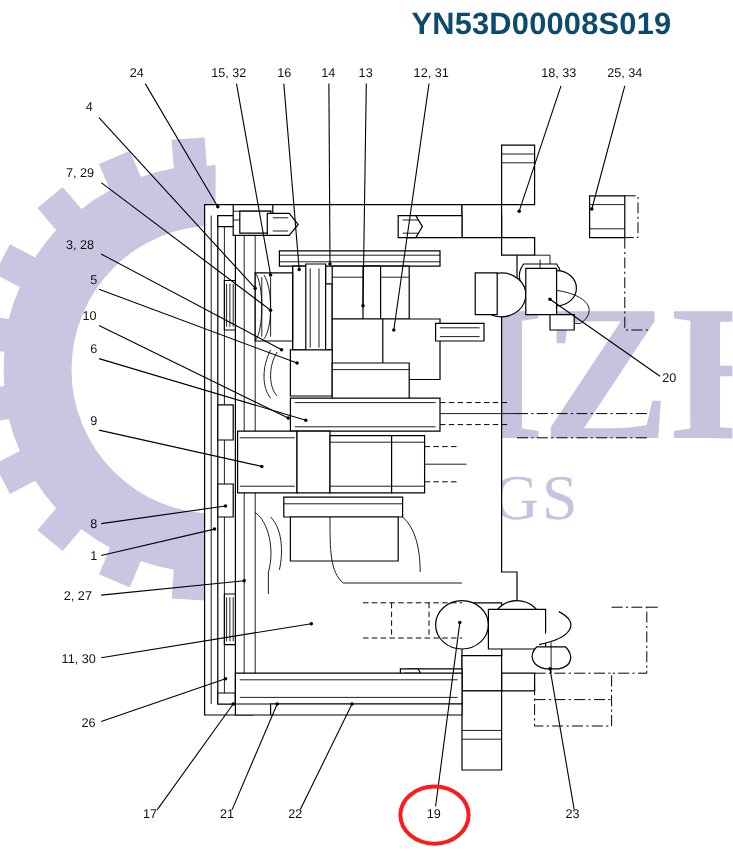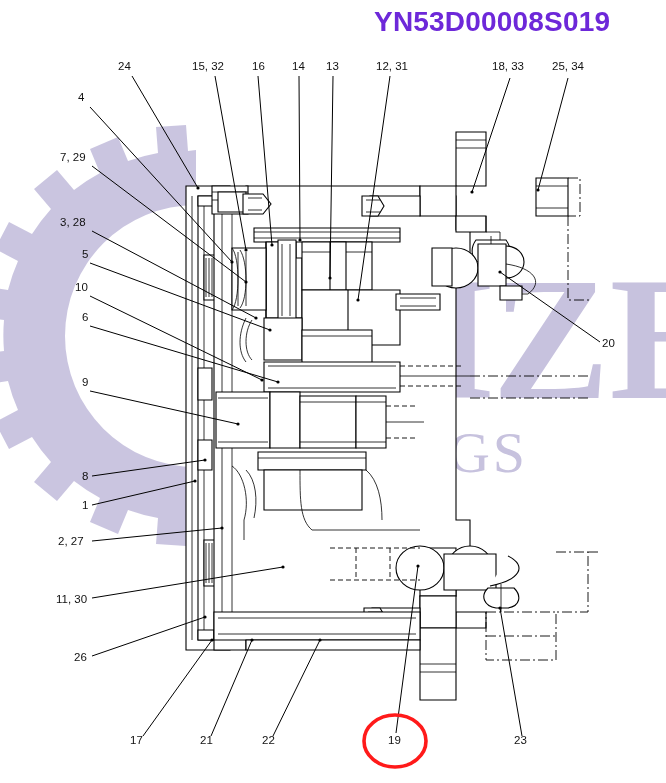--- a/index.html
+++ b/index.html
@@ -6,21 +6,21 @@
   html,body{margin:0;padding:0;background:#ffffff;}
   body{
     width:666px;height:783px;position:relative;overflow:hidden;
     font-family:"Liberation Sans","DejaVu Sans",sans-serif;
     -webkit-font-smoothing:antialiased;
   }
   #sheet{position:absolute;left:0;top:0;width:666px;height:783px;}
   #partno{
     position:absolute;left:374px;top:8px;
     font-size:28px;font-weight:bold;letter-spacing:0.2px;
-    color:#6d28d9;white-space:nowrap;line-height:1;
+    color:#0c4a6e;white-space:nowrap;line-height:1;
   }
   svg{position:absolute;left:0;top:0;}
   .wm{fill:#c7c2de;}
   .wmtext{fill:#c7c2de;font-family:"Liberation Serif","DejaVu Serif",serif;}
   .lbl{font-family:"Liberation Sans","DejaVu Sans",sans-serif;font-size:11.5px;fill:#111111;}
   .ld{stroke:#000000;stroke-width:1;fill:none;}
   .dwt{stroke:#000000;fill:none;stroke-width:0.8;}
   .dwf{stroke:#000000;fill:#ffffff;stroke-width:1.1;}
   .dwft{stroke:#000000;fill:#ffffff;stroke-width:0.8;}
   .phantom{stroke:#000000;fill:none;stroke-width:0.9;stroke-dasharray:10 3 2 3;}

